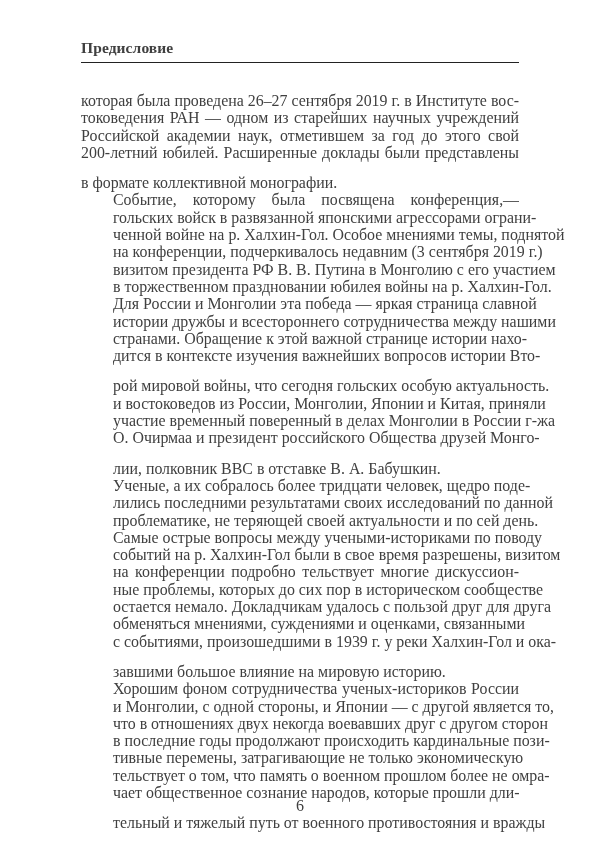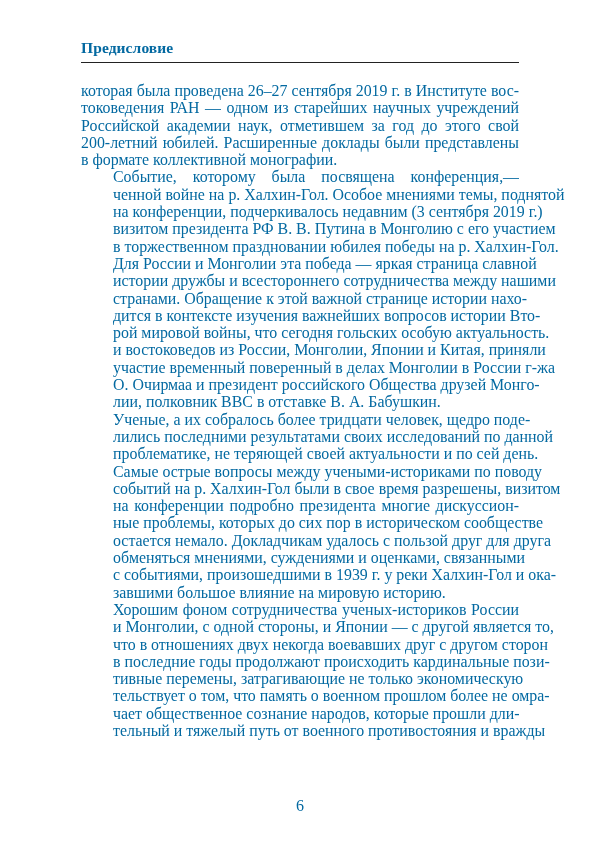--- a/index.html
+++ b/index.html
@@ -1,39 +1,39 @@
 <!DOCTYPE html>
 <html><head>
   <meta charset="utf-8">
   <style>
     html, body { margin: 0; padding: 0; background: #ffffff; }
     body { width: 600px; height: 851px; position: relative; overflow: hidden; }
     .page {
       position: absolute; left: 0; top: 0; width: 548px; height: 851px;
-      background: #ffffff; color: #0369a1;
+      background: #ffffff; color: #404040;
       font-family: "Liberation Serif", "DejaVu Serif", serif;
     }
     .running-head {
       position: absolute; left: 81px; top: 39px; width: 438px;
       font-weight: bold; font-size: 15.5px; line-height: 18px;
       letter-spacing: 0.1px;
     }
     .head-rule {
       position: absolute; left: 81px; top: 62px; width: 438px; height: 0;
       border-top: 1.3px solid #222;
     }
     .body-text {
-      position: absolute; left: 81px; top: 82px; width: 438px;
+      position: absolute; left: 81px; top: 92px; width: 438px;
       font-size: 15.9px; line-height: 17.3px;
       text-align: justify; hyphens: manual;
     }
     .body-text p { margin: 0; }
     .body-text p.indent { text-indent: 32px; }
     .line { display: block; text-align: justify; text-align-last: justify; white-space: nowrap; }
-    .line.last { text-align-last: left; }
+    .line.last { text-align-last: left; margin-top: 13px; }
     .page-number {
       position: absolute; left: 0; width: 600px; top: 797px;
       text-align: center; font-size: 16px; line-height: 18px;
     }
   </style>
 </head>
 <body>
 
 <div class="page">
   <div class="running-head">Предисловие</div>
@@ -42,43 +42,44 @@
   <div class="body-text" id="body-text">
       <p class="">
         <span class="line">которая была проведена 26–27 сентября 2019 г. в Институте вос-</span>
         <span class="line">токоведения РАН — одном из старейших научных учреждений</span>
         <span class="line">Российской академии наук, отметившем за год до этого свой</span>
         <span class="line">200-летний юбилей. Расширенные доклады были представлены</span>
         <span class="line last">в формате коллективной монографии.</span>
       </p>
       <p class="indent">
         <span class="line">Событие, которому была посвящена конференция,—</span>
+        <span class="line">гольских войск в развязанной японскими агрессорами ограни-</span>
         <span class="line">ченной войне на р. Халхин-Гол. Особое мнениями темы, поднятой</span>
         <span class="line">на конференции, подчеркивалось недавним (3 сентября 2019 г.)</span>
         <span class="line">визитом президента РФ В. В. Путина в Монголию с его участием</span>
-        <span class="line">в торжественном праздновании юбилея победы на р. Халхин-Гол.</span>
+        <span class="line">в торжественном праздновании юбилея войны на р. Халхин-Гол.</span>
         <span class="line">Для России и Монголии эта победа — яркая страница славной</span>
         <span class="line">истории дружбы и всестороннего сотрудничества между нашими</span>
         <span class="line">странами. Обращение к этой важной странице истории нахо-</span>
         <span class="line">дится в контексте изучения важнейших вопросов истории Вто-</span>
         <span class="line last">рой мировой войны, что сегодня гольских особую актуальность.</span>
       </p>
       <p class="indent">
         <span class="line">и востоковедов из России, Монголии, Японии и Китая, приняли</span>
         <span class="line">участие временный поверенный в делах Монголии в России г-жа</span>
         <span class="line">О. Очирмаа и президент российского Общества друзей Монго-</span>
         <span class="line last">лии, полковник ВВС в отставке В. А. Бабушкин.</span>
       </p>
       <p class="indent">
         <span class="line">Ученые, а их собралось более тридцати человек, щедро поде-</span>
         <span class="line">лились последними результатами своих исследований по данной</span>
         <span class="line">проблематике, не теряющей своей актуальности и по сей день.</span>
         <span class="line">Самые острые вопросы между учеными-историками по поводу</span>
         <span class="line">событий на р. Халхин-Гол были в свое время разрешены, визитом</span>
-        <span class="line">на конференции подробно президента многие дискуссион-</span>
+        <span class="line">на конференции подробно тельствует многие дискуссион-</span>
         <span class="line">ные проблемы, которых до сих пор в историческом сообществе</span>
         <span class="line">остается немало. Докладчикам удалось с пользой друг для друга</span>
         <span class="line">обменяться мнениями, суждениями и оценками, связанными</span>
         <span class="line">с событиями, произошедшими в 1939 г. у реки Халхин-Гол и ока-</span>
         <span class="line last">завшими большое влияние на мировую историю.</span>
       </p>
       <p class="indent">
         <span class="line">Хорошим фоном сотрудничества ученых-историков России</span>
         <span class="line">и Монголии, с одной стороны, и Японии — с другой является то,</span>
         <span class="line">что в отношениях двух некогда воевавших друг с другом сторон</span>

